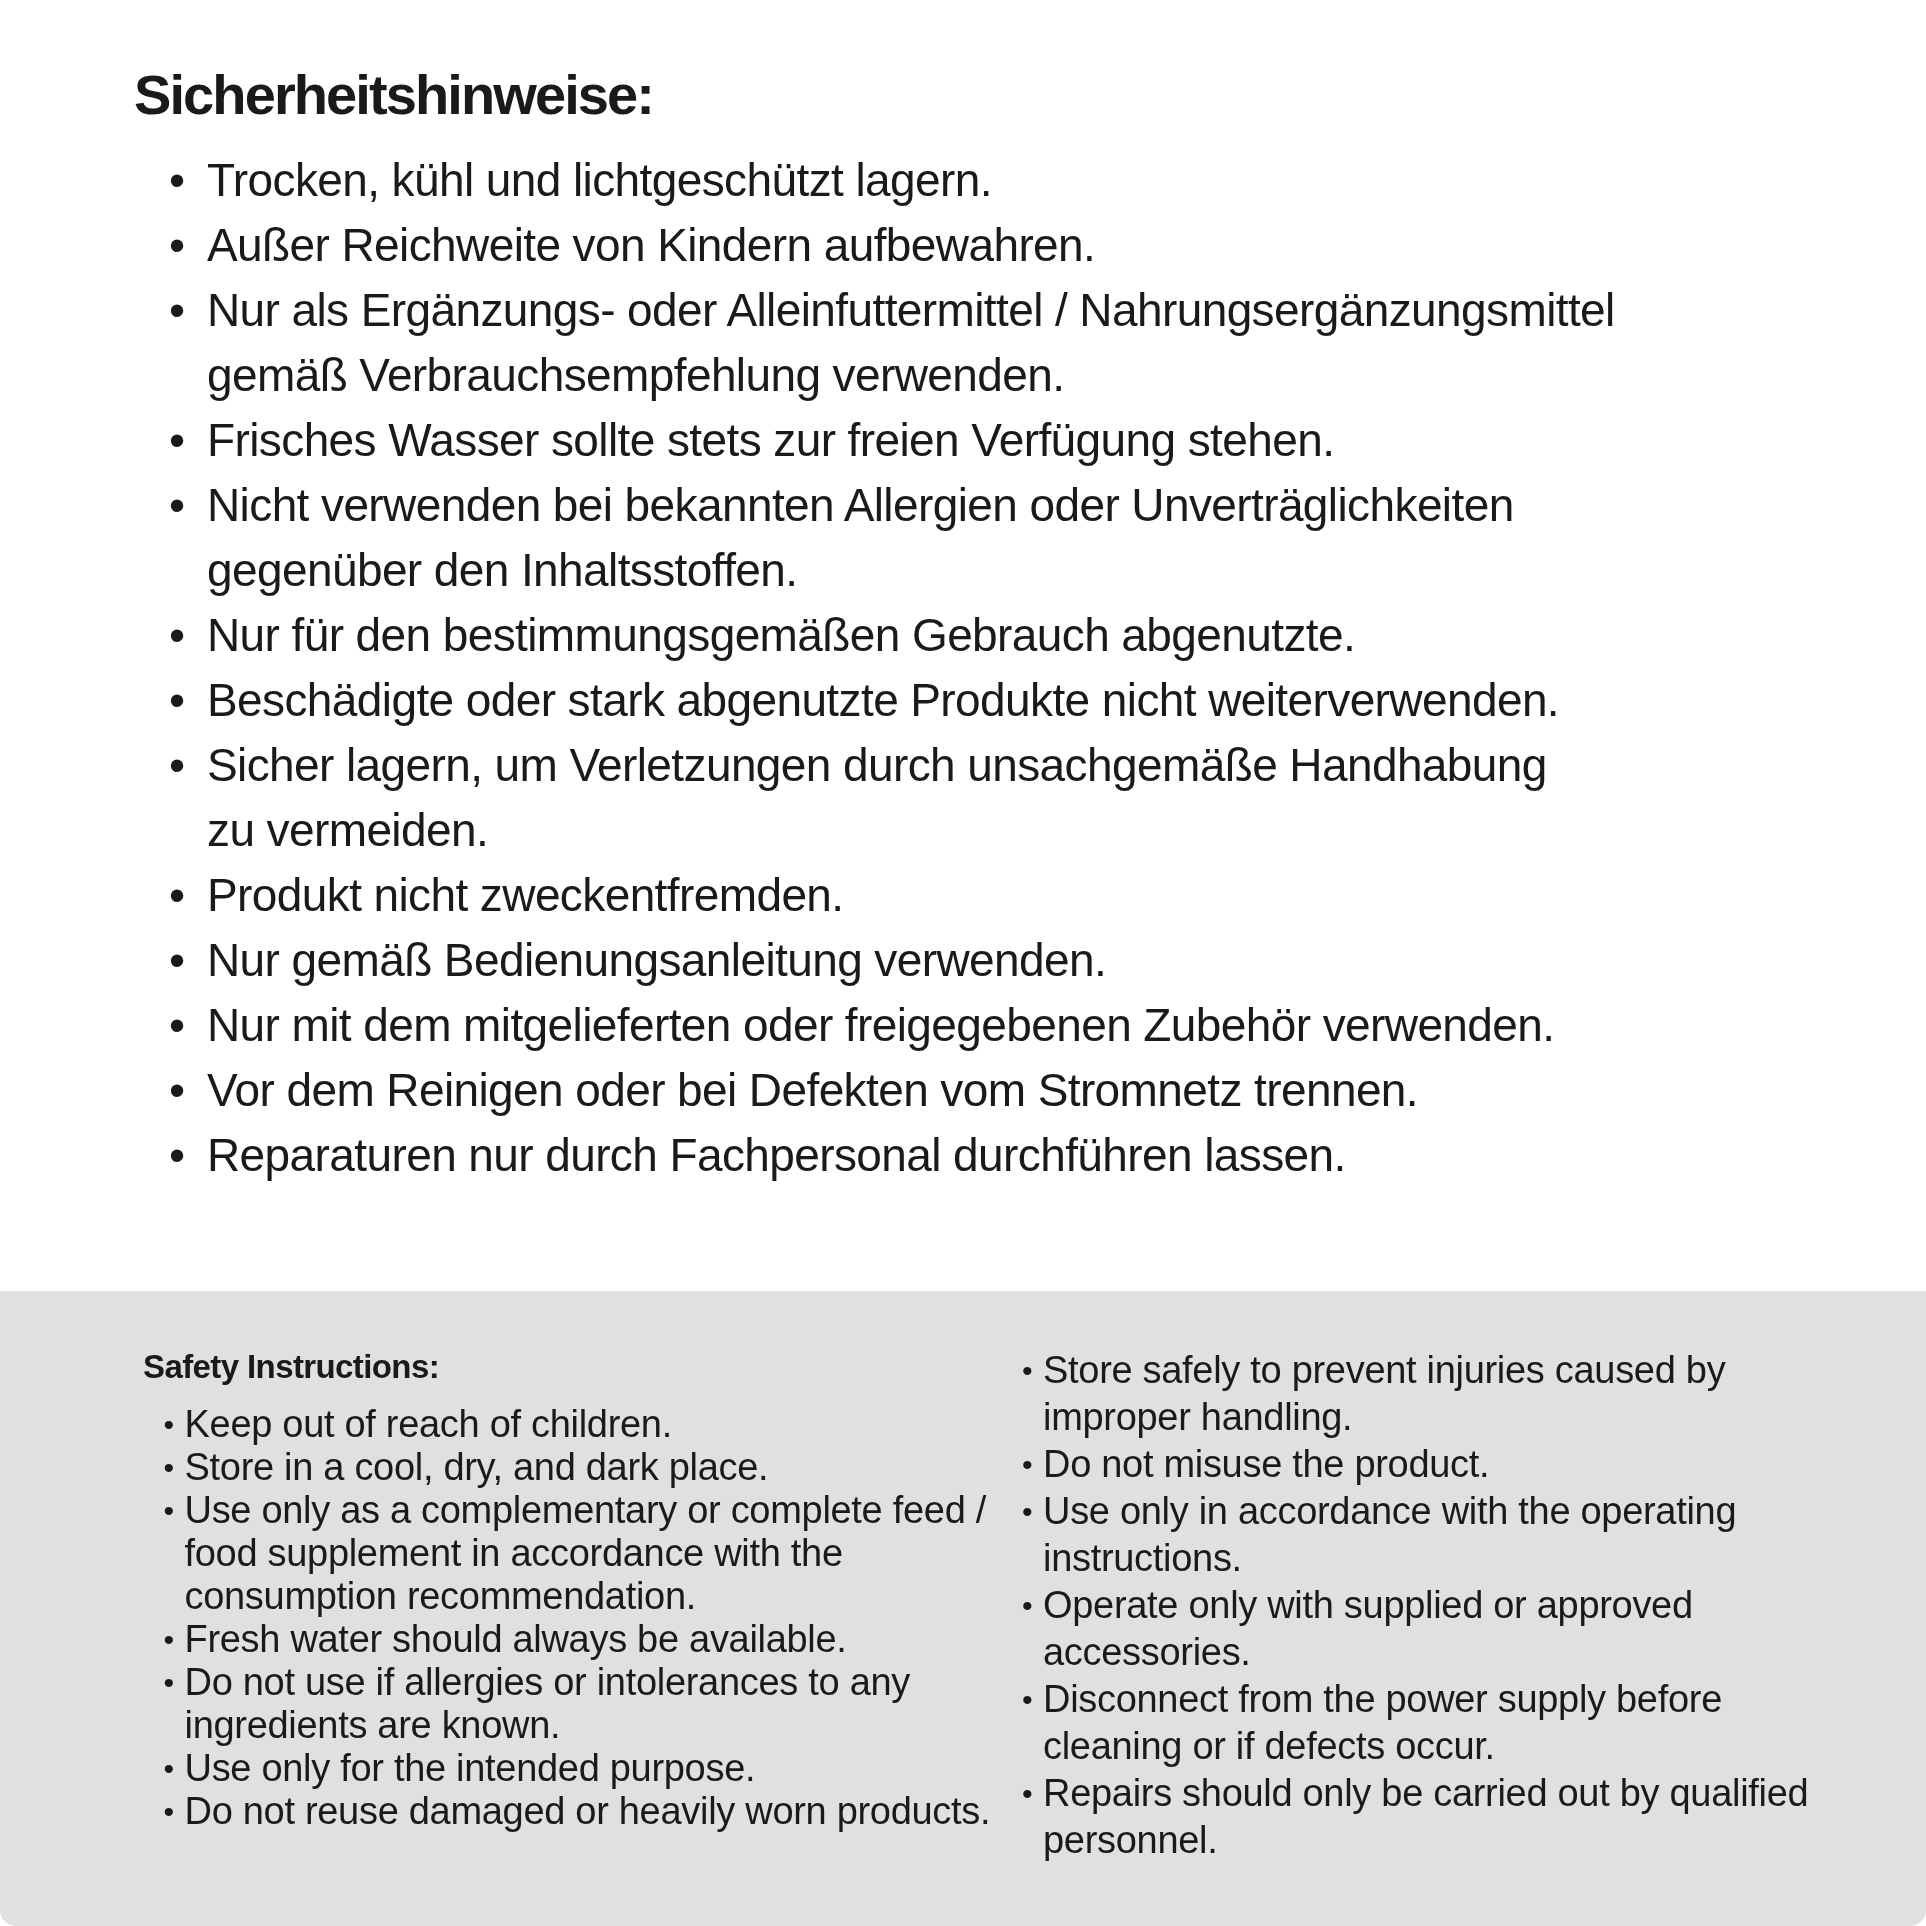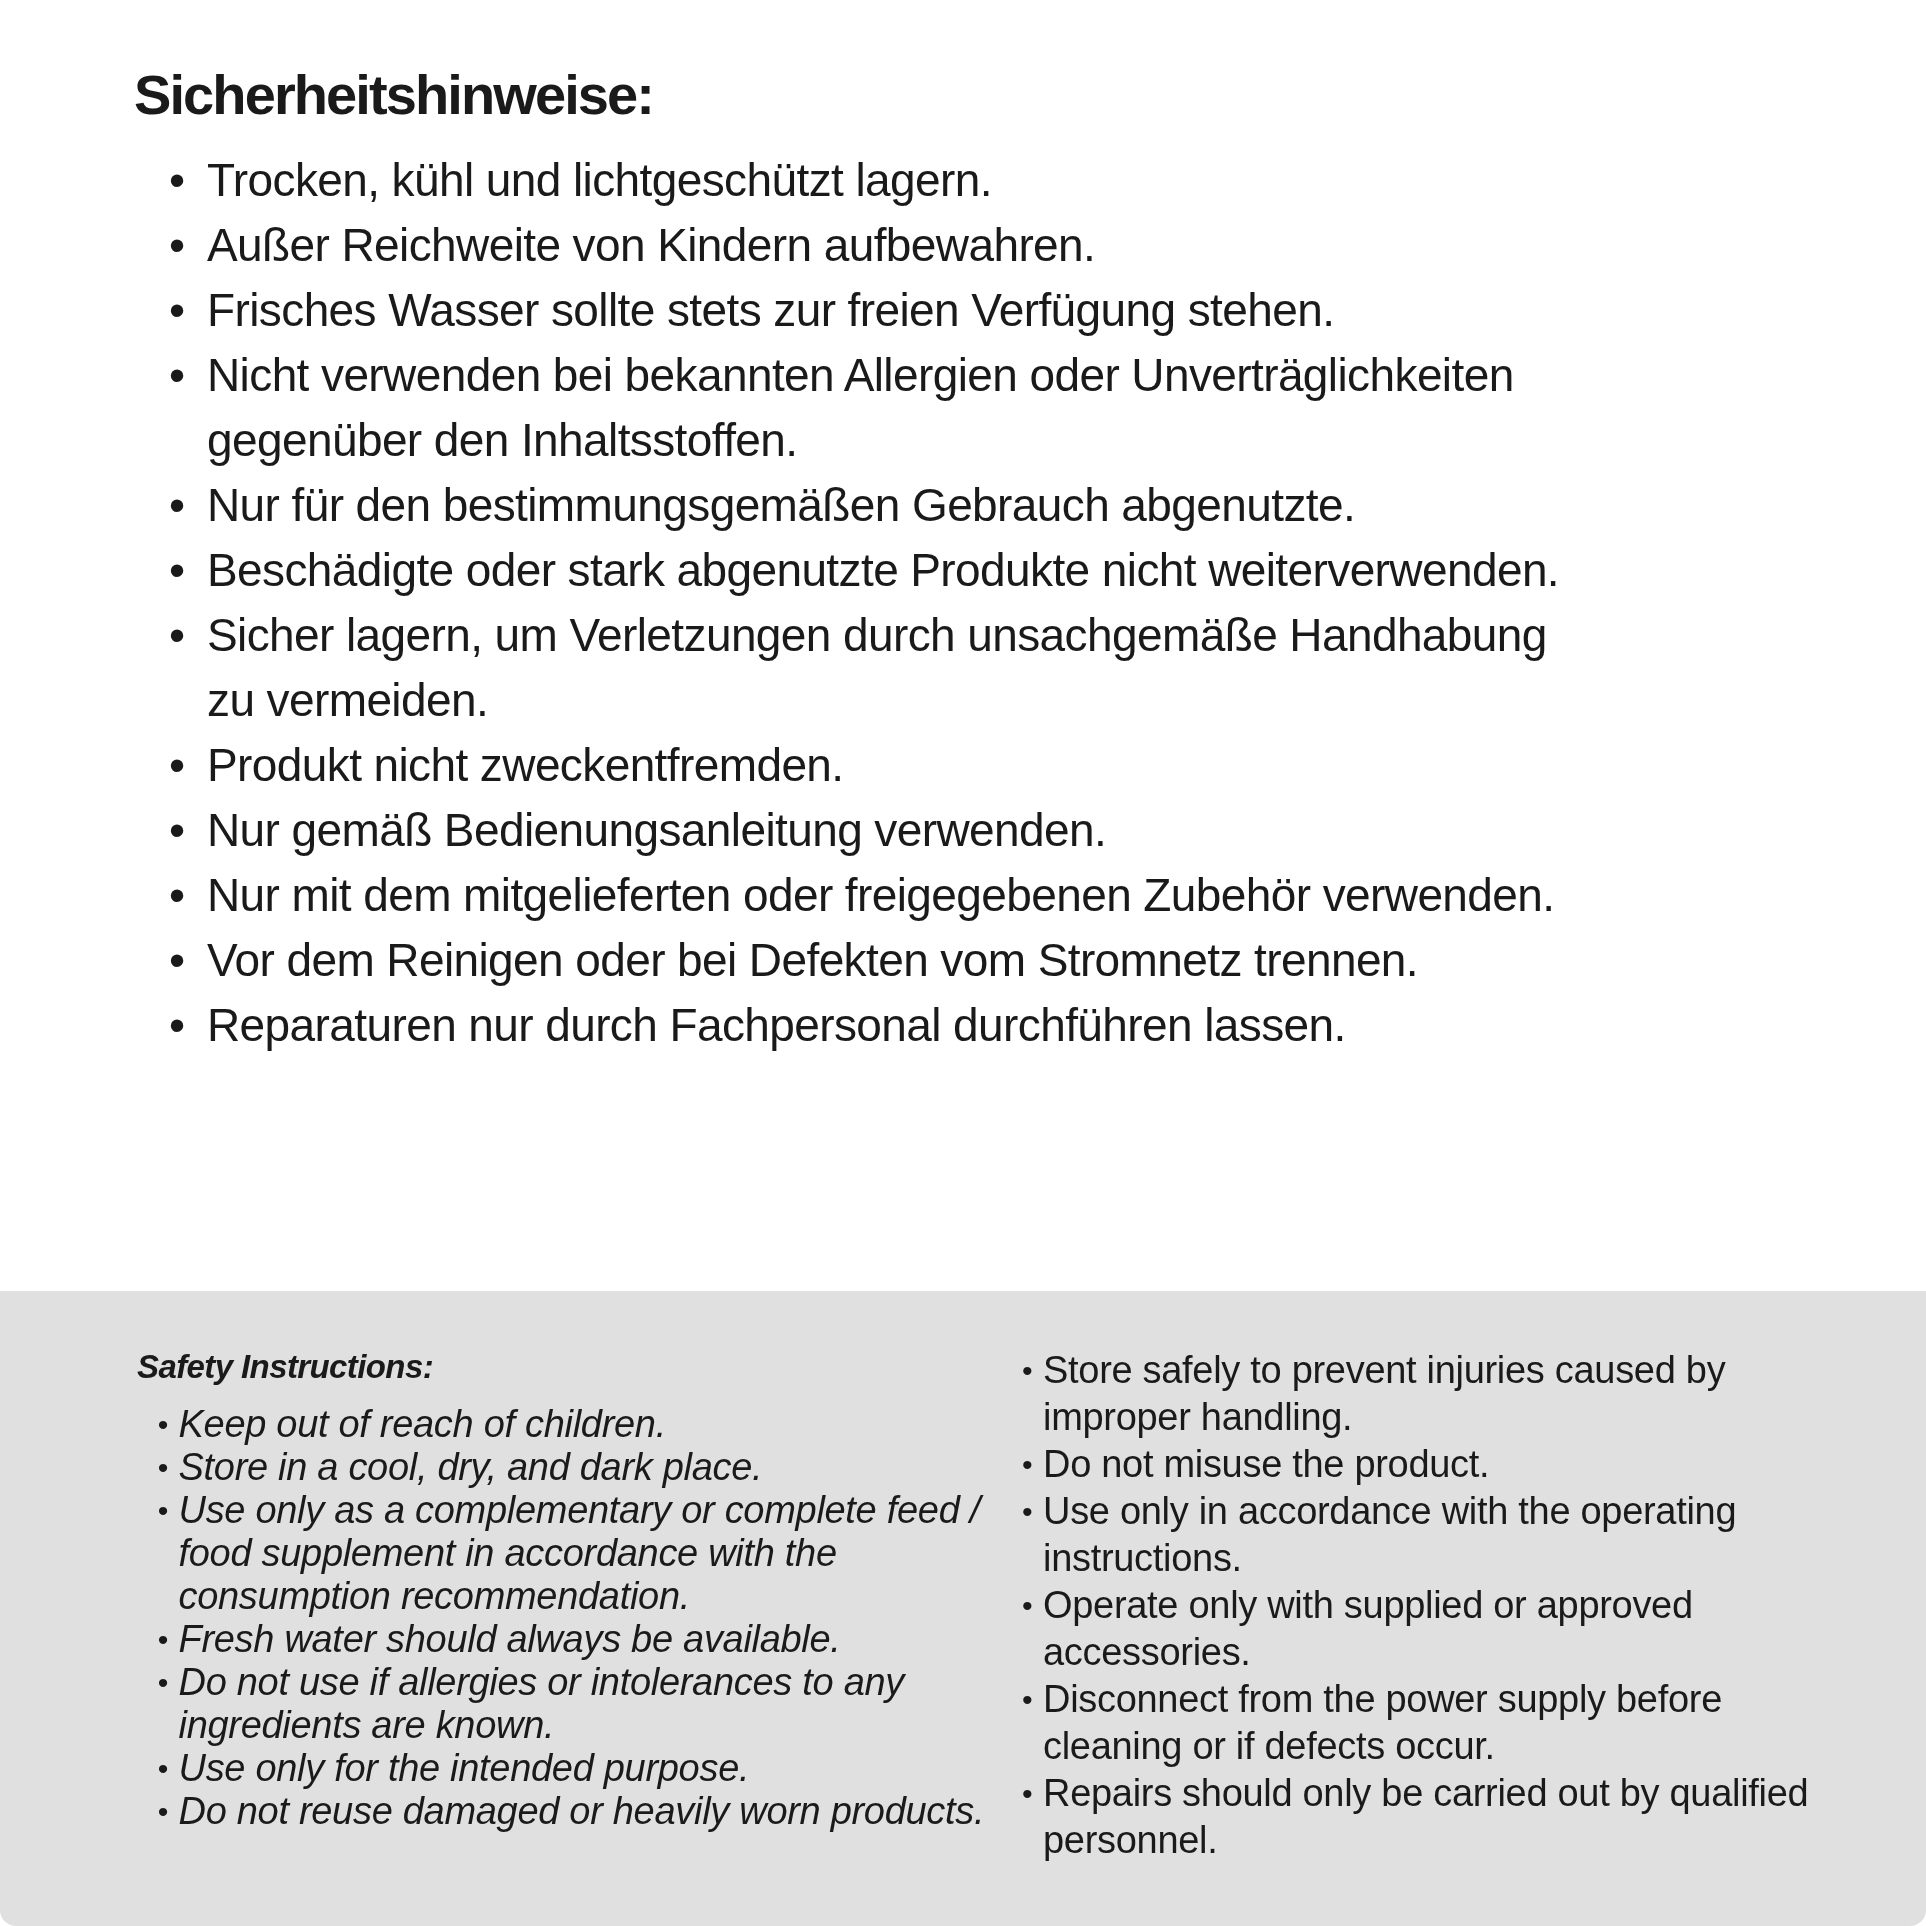--- a/index.html
+++ b/index.html
@@ -51,24 +51,23 @@
   .en-panel {
     position: absolute;
     left: 0;
     top: 1291px;
     width: 1926px;
     height: 636px;
     background: #e0e0e0;
   }
   .en-col-left {
     position: absolute;
-    left: 137px;
+    left: 143px;
     top: 56px;
     width: 854px;
-    font-style: italic;
   }
   .en-col-right {
     position: absolute;
     left: 1022px;
     top: 56px;
     width: 873px;
   }
   .en-title {
     margin: 0;
     font-size: 33px;
@@ -99,20 +98,21 @@
 </head>
 <body>
 
 <div class="page">
 
   <section class="de-section">
     <h1 class="de-title">Sicherheitshinweise:</h1>
     <ul class="safety-list de-list">
         <li>Trocken, kühl und lichtgeschützt lagern.</li>
         <li>Außer Reichweite von Kindern aufbewahren.</li>
+        <li>Nur als Ergänzungs- oder Alleinfuttermittel / Nahrungsergänzungsmittel<br>gemäß Verbrauchsempfehlung verwenden.</li>
         <li>Frisches Wasser sollte stets zur freien Verfügung stehen.</li>
         <li>Nicht verwenden bei bekannten Allergien oder Unverträglichkeiten<br>gegenüber den Inhaltsstoffen.</li>
         <li>Nur für den bestimmungsgemäßen Gebrauch abgenutzte.</li>
         <li>Beschädigte oder stark abgenutzte Produkte nicht weiterverwenden.</li>
         <li>Sicher lagern, um Verletzungen durch unsachgemäße Handhabung<br>zu vermeiden.</li>
         <li>Produkt nicht zweckentfremden.</li>
         <li>Nur gemäß Bedienungsanleitung verwenden.</li>
         <li>Nur mit dem mitgelieferten oder freigegebenen Zubehör verwenden.</li>
         <li>Vor dem Reinigen oder bei Defekten vom Stromnetz trennen.</li>
         <li>Reparaturen nur durch Fachpersonal durchführen lassen.</li>

